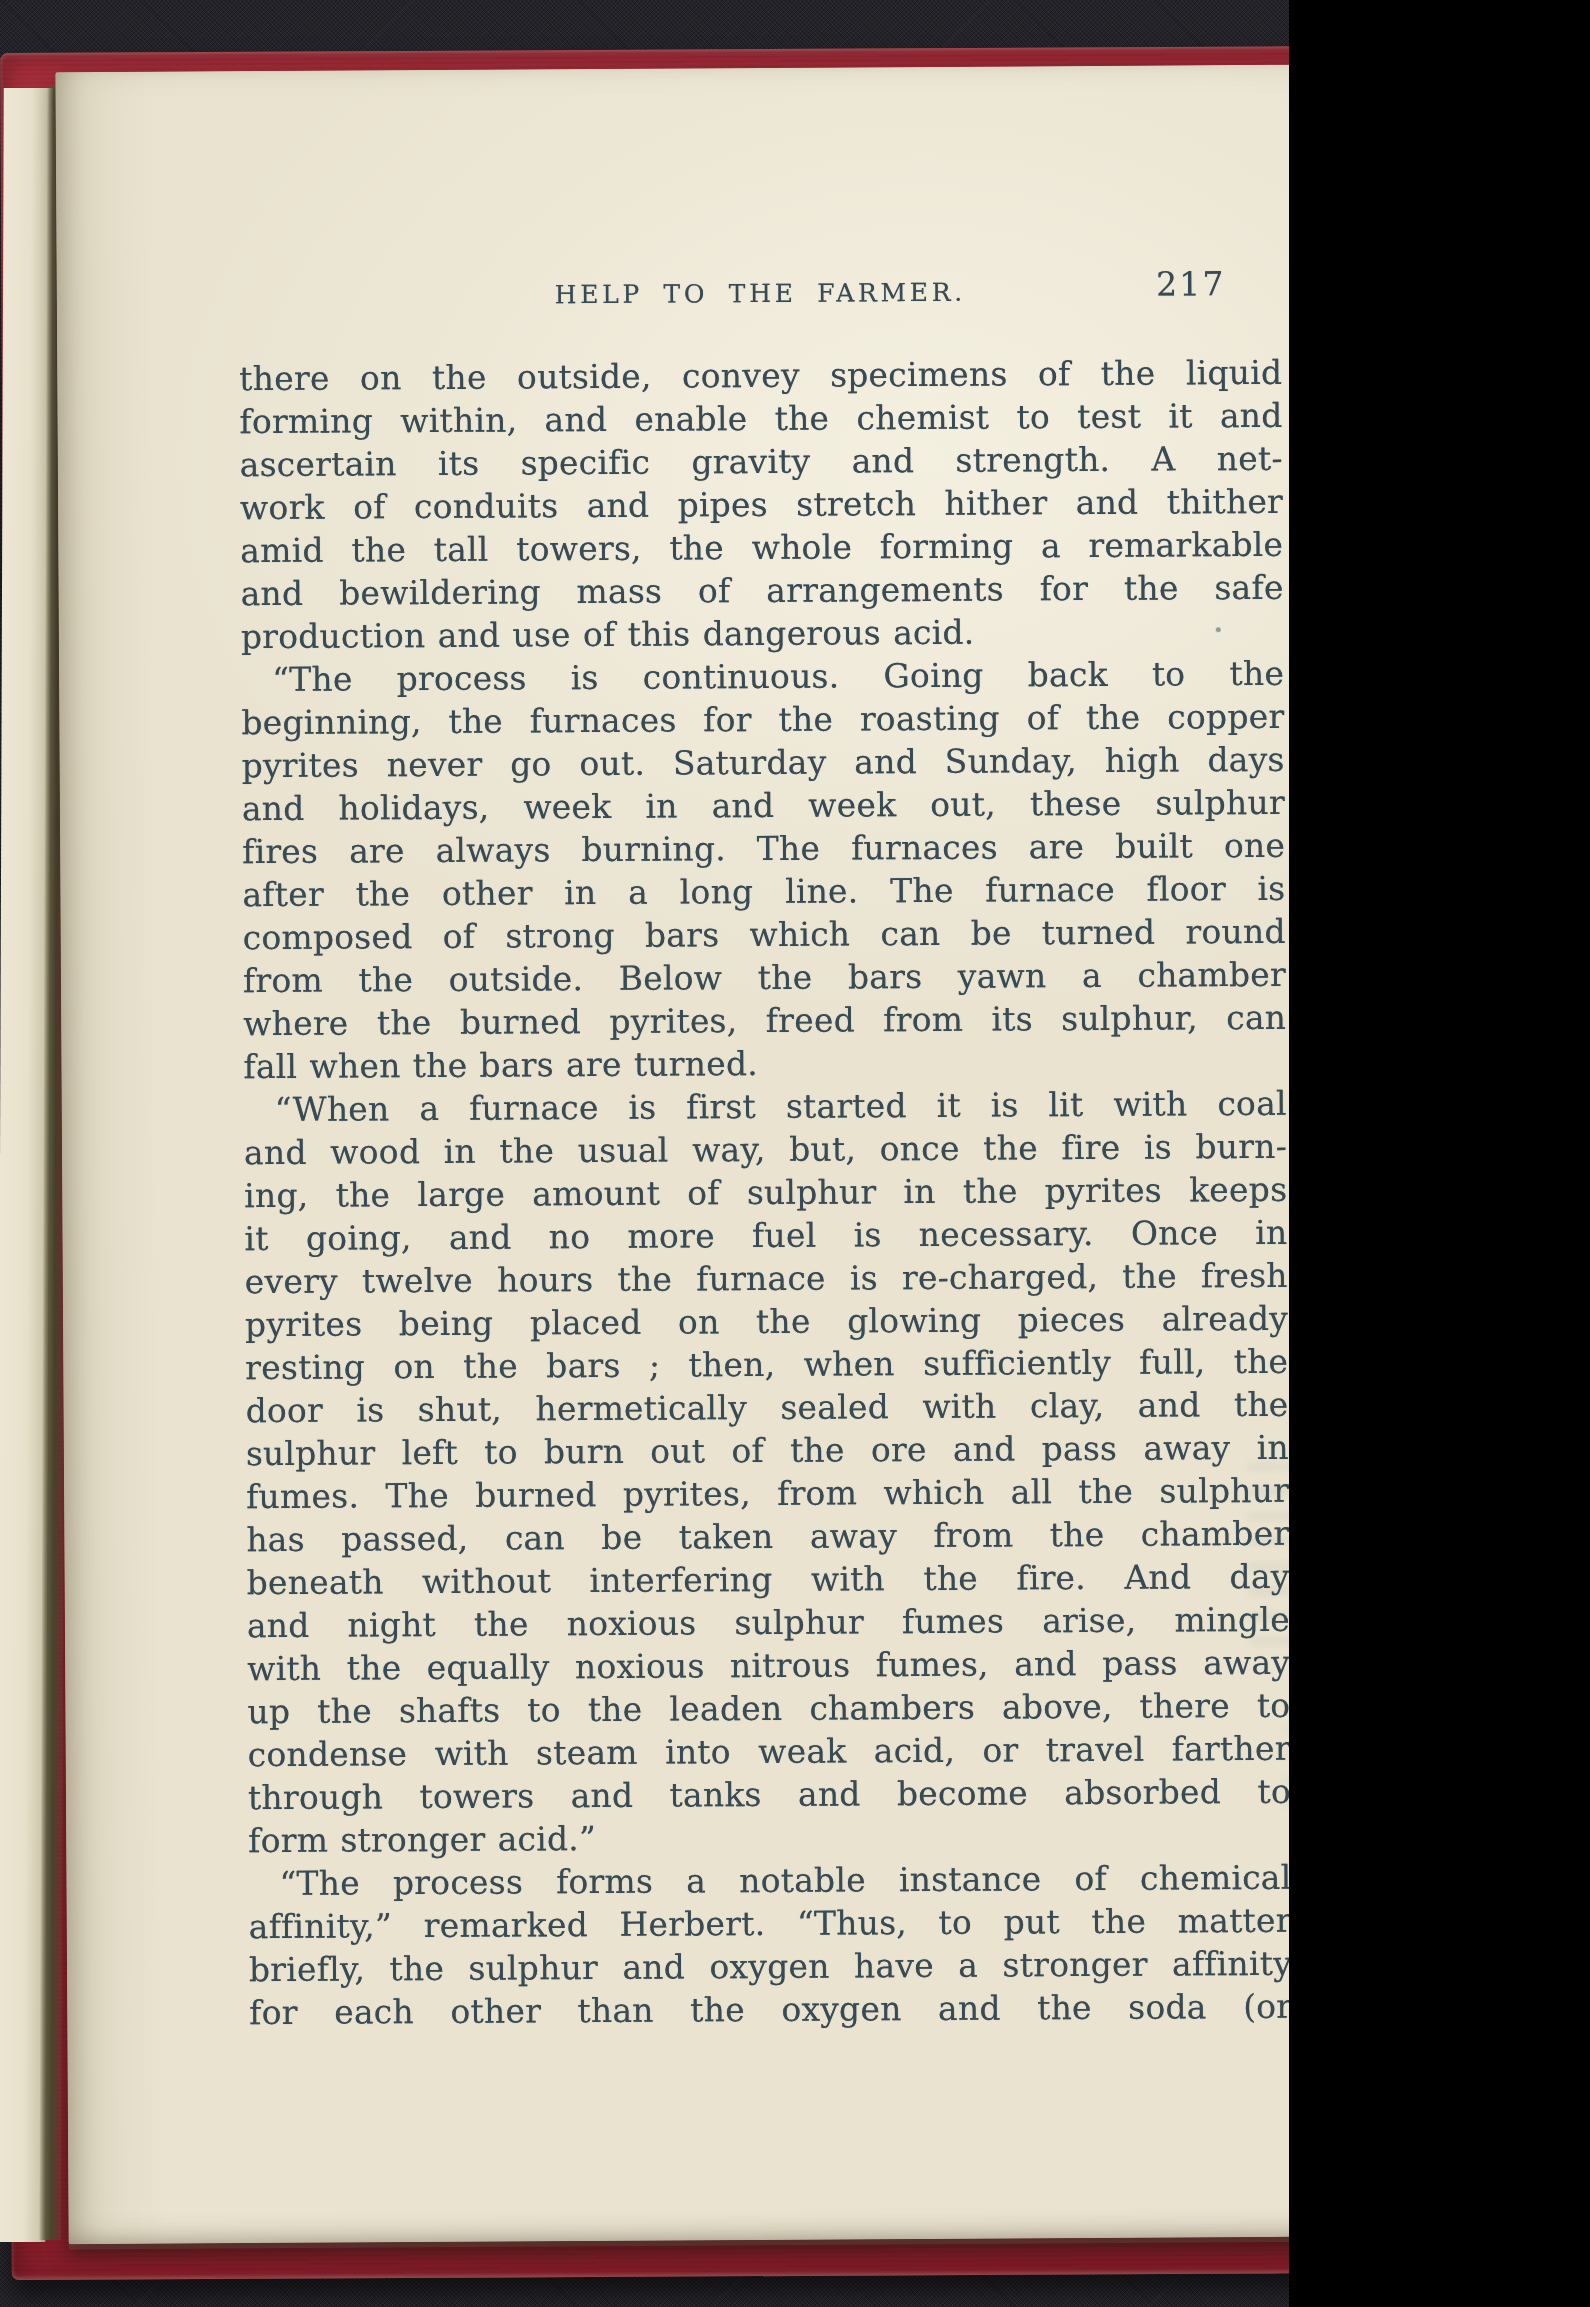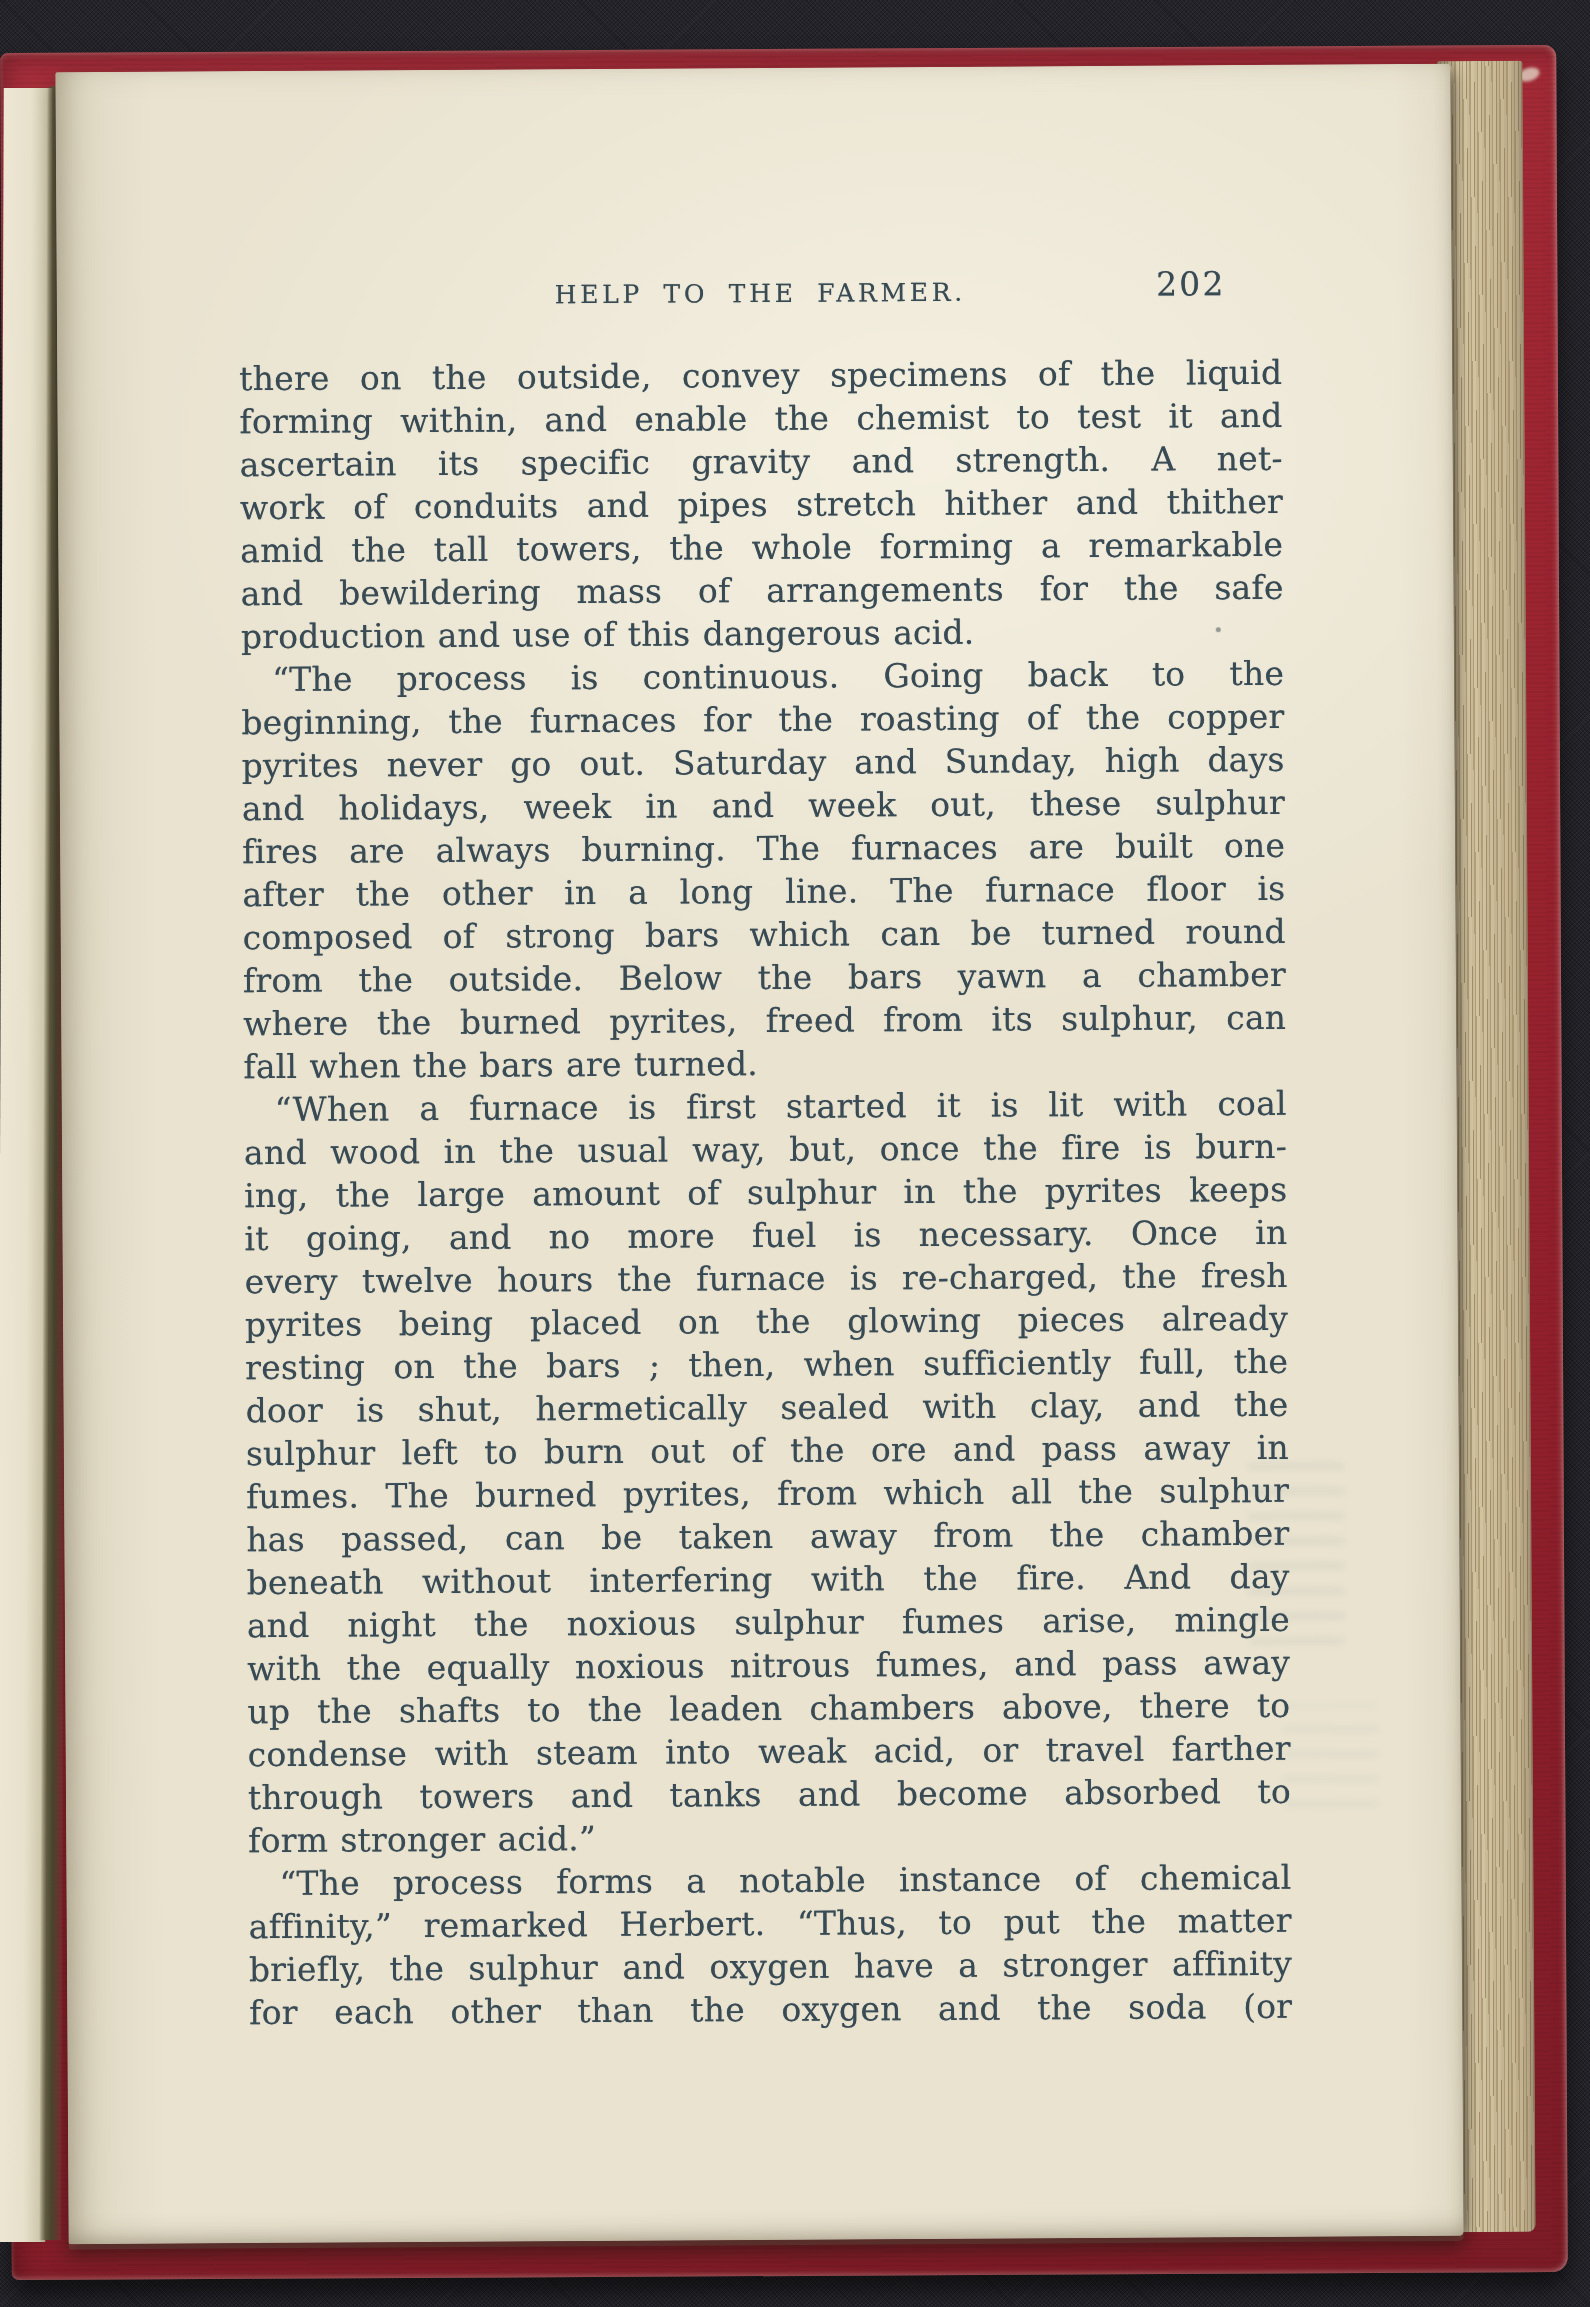--- a/index.html
+++ b/index.html
@@ -8,21 +8,21 @@
     --cover-red-dark:#7c1b26;
     --paper:#e9e3d0;
     --paper-edge:#d9d2bb;
     --ink:#384a54;
     --page-stack:#c3b28c;
     --gutter:#57533b;
   }
   html,body{margin:0;padding:0;background:#000;}
   .scene{
     position:relative;
-    width:1590px;height:2307px;
+    width:1289px;height:2307px;
     overflow:hidden;
     background-color:var(--background);
     background-image:
       repeating-linear-gradient(45deg, rgba(255,255,255,0.05) 0 0.7px, rgba(0,0,0,0) 0.7px 3px),
       repeating-linear-gradient(-45deg, rgba(0,0,0,0.28) 0 0.7px, rgba(0,0,0,0) 0.7px 3px);
     font-family:"DejaVu Serif","Liberation Serif",serif;
   }
   
   .cover{
     position:absolute;left:6px;top:49px;width:1556px;height:2227px;
@@ -129,21 +129,21 @@
 <div class="scene">
   <div class="cover"></div>
   <div class="corner-wear"></div>
   <div class="page-stack"></div>
   <div class="facing-strip"></div>
   <div class="gutter"></div>
 
   <div class="page">
     <div class="header">
       <span class="running-title">HELP TO THE FARMER.</span>
-      <span class="page-number">202</span>
+      <span class="page-number">217</span>
     </div>
     <div class="text-block" id="text-block">
         <div class="para">
           <div class="line just">there on the outside, convey specimens of the liquid</div>
           <div class="line just">forming within, and enable the chemist to test it and</div>
           <div class="line just">ascertain its specific gravity and strength. A net-</div>
           <div class="line just">work of conduits and pipes stretch hither and thither</div>
           <div class="line just">amid the tall towers, the whole forming a remarkable</div>
           <div class="line just">and bewildering mass of arrangements for the safe</div>
           <div class="line">production and use of this dangerous acid.</div>

